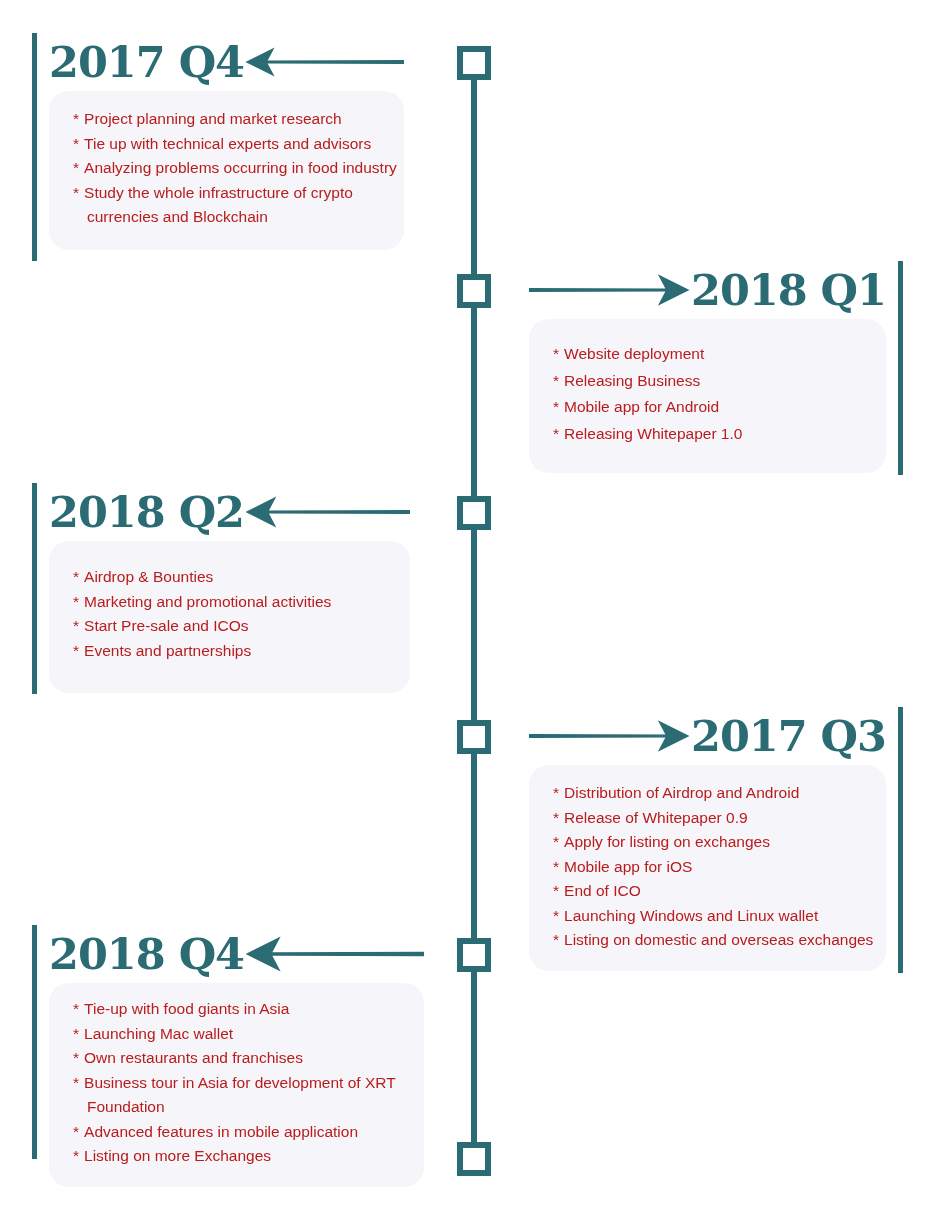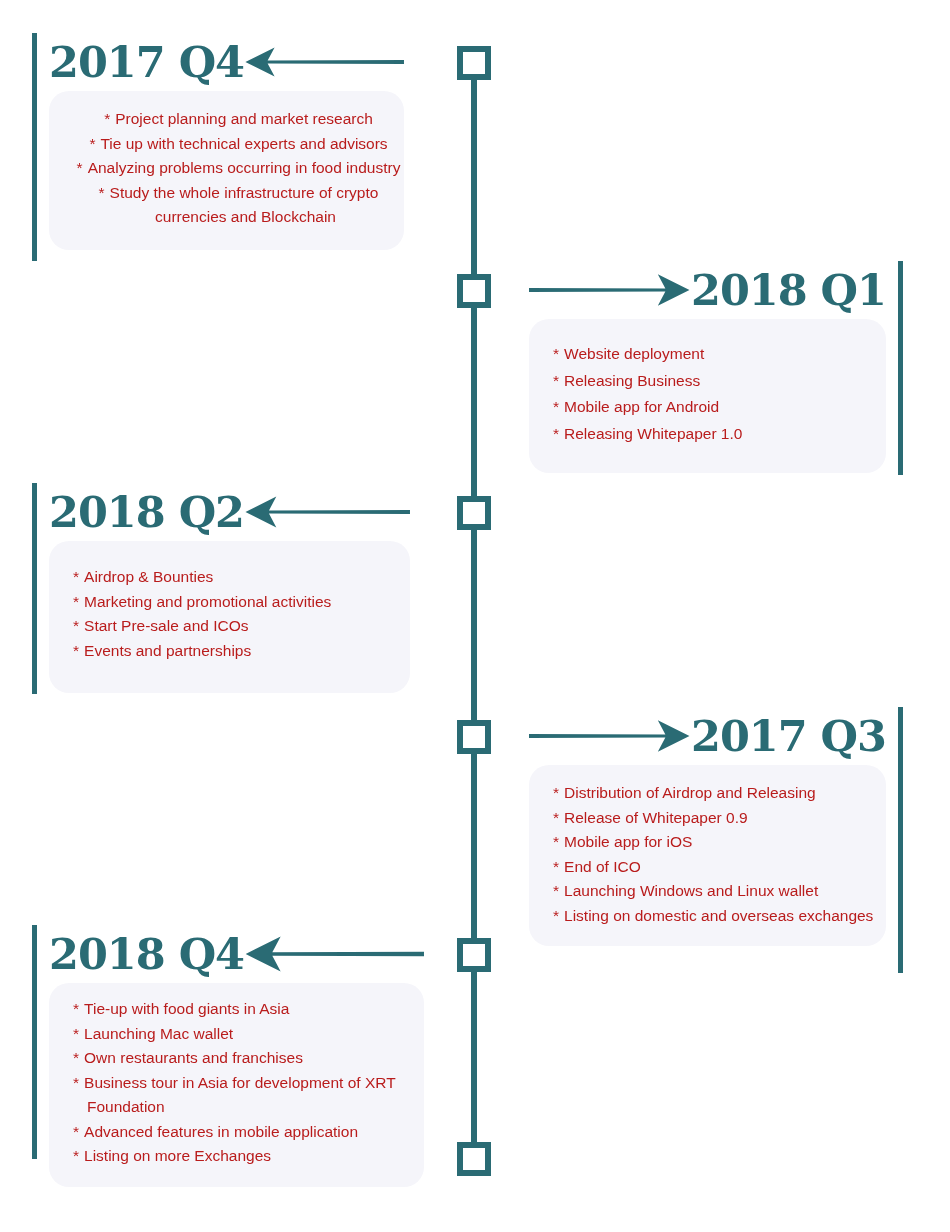--- a/index.html
+++ b/index.html
@@ -89,21 +89,21 @@
     font-size: 15.5px;
     line-height: 24.5px;
     color: #b91c1c;
     padding-left: 14px;
     text-indent: -14px;
     margin: 0;
   }
   .m-card li .bullet-star { margin-right: 5px; }
 
   
-  #ms-2017q4 { left: 32px;  top: 33px;  width: 372px; text-align: center; }
+  #ms-2017q4 { left: 32px;  top: 33px;  width: 372px; }
   #ms-2017q4 .accent-bar { height: 228px; }
   #ms-2017q4 .m-card { width: 355px; padding: 16px 0 20px 24px; }
 
   #ms-2018q1 { left: 529px; top: 261px; width: 374px; }
   #ms-2018q1 .accent-bar { height: 214px; }
   #ms-2018q1 .m-card { width: 357px; padding: 22px 0 26px 24px; }
   #ms-2018q1 .m-card li { line-height: 26.5px; }
 
   #ms-2018q2 { left: 32px;  top: 483px; width: 378px; }
   #ms-2018q2 .accent-bar { height: 211px; }
@@ -188,22 +188,23 @@
   <div class="milestone right" id="ms-2018q3">
     <div class="accent-bar"></div>
     <div class="m-head">
       <svg class="arrow-svg" width="215" height="46" viewBox="0 0 215 46">
         <path d="M213 23 L171 2 L181 21 L0 20.2 L0 25.8 L181 25 L171 44 Z" fill="#2a6b74"></path>
       </svg>
       <span class="m-title">2017 Q3</span>
     </div>
     <div class="m-card">
       <ul>
-        <li><span class="bullet-star">*</span><span>Distribution of Airdrop and Releasing</span></li>
+        <li><span class="bullet-star">*</span><span>Distribution of Airdrop and Android</span></li>
         <li><span class="bullet-star">*</span><span>Release of Whitepaper 0.9</span></li>
+        <li><span class="bullet-star">*</span><span>Apply for listing on exchanges</span></li>
         <li><span class="bullet-star">*</span><span>Mobile app for iOS</span></li>
         <li><span class="bullet-star">*</span><span>End of ICO</span></li>
         <li><span class="bullet-star">*</span><span>Launching Windows and Linux wallet</span></li>
         <li><span class="bullet-star">*</span><span>Listing on domestic and overseas exchanges</span></li>
       </ul>
     </div>
   </div>
 
   <div class="milestone left" id="ms-2018q4">
     <div class="accent-bar"></div>

